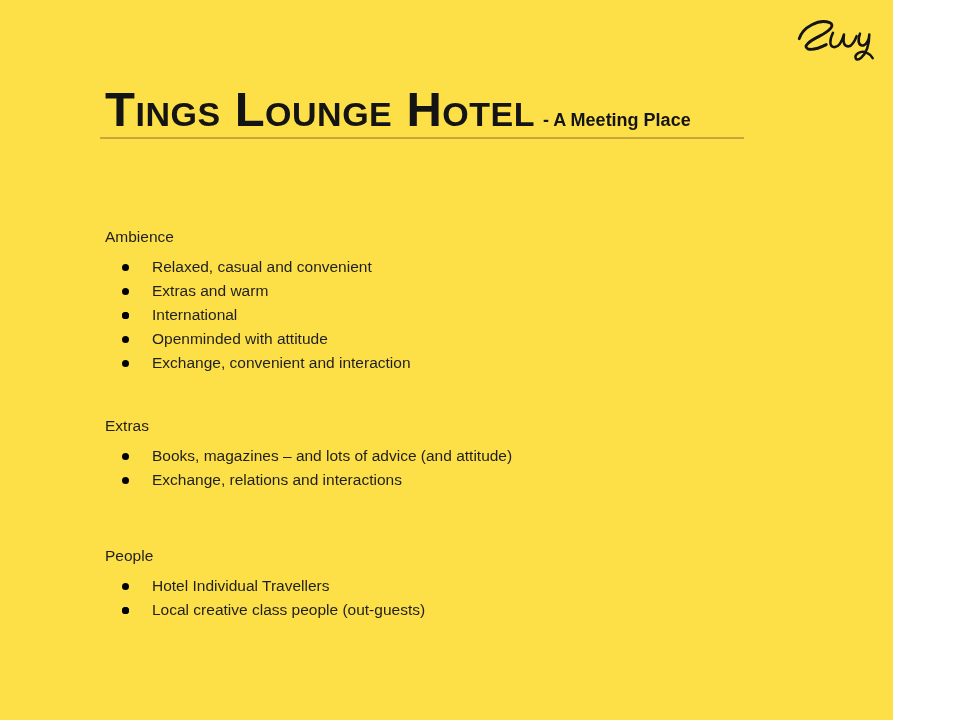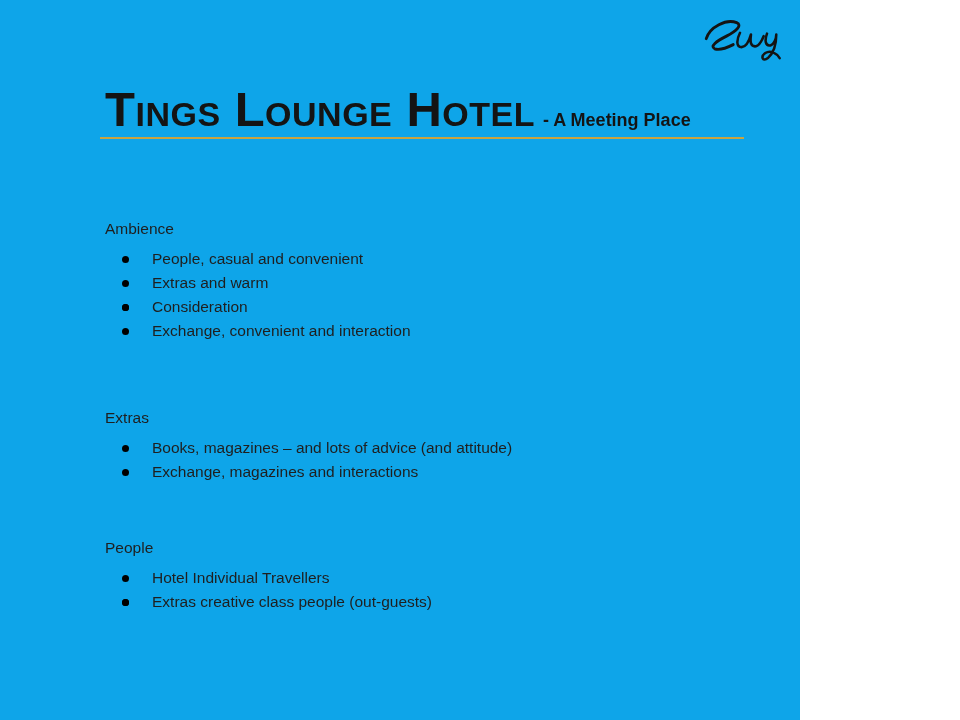--- a/index.html
+++ b/index.html
@@ -1,19 +1,19 @@
 <!DOCTYPE html>
 <html><head>
 <meta charset="utf-8">
 <style>
   html,body{margin:0;padding:0;background:#ffffff;}
   .slide{
     position:relative;
-    width:800px;height:720px;
-    background:#0ea5e9;
+    width:893px;height:720px;
+    background:#fde047;
     font-family:"Liberation Sans", sans-serif;
     color:#1f1f1f;
     overflow:hidden;
   }
   
   .signature{
     position:absolute;
     top:10px;right:14px;
     width:92px;height:54px;
   }
@@ -46,21 +46,21 @@
     width:644px;height:2px;
   }
   
   .group{position:absolute;left:105px;}
   .g1{top:215px;}
   .g2{top:404px;}
   .g3{top:534px;}
   .group-heading{
     font-size:15.5px;
     line-height:20px;
-    margin:4px 0 8px 0;
+    margin:12px 0 8px 0;
     font-weight:normal;
     color:#1f1f1f;
   }
   ul.bullets{
     list-style:none;
     margin:0;padding:0;
   }
   ul.bullets li{
     position:relative;
     padding-left:47px;
@@ -89,38 +89,39 @@
   </svg>
 
   <header class="title-block">
     <span class="title-main">Tings Lounge Hotel</span><span class="title-suffix">- A Meeting Place</span>
   </header>
   <div class="title-rule" style="background:#C9A43F;"></div>
 
   <section class="group g1">
     <h2 class="group-heading">Ambience</h2>
     <ul class="bullets">
-      <li><span class="dot"></span><span>People, casual and convenient</span></li>
+      <li><span class="dot"></span><span>Relaxed, casual and convenient</span></li>
       <li><span class="dot"></span><span>Extras and warm</span></li>
       <li><span class="dot"></span></li>
-      <li><span class="dot"></span><span>Consideration</span></li>
+      <li><span class="dot"></span><span>International</span></li>
+      <li><span class="dot"></span><span>Openminded with attitude</span></li>
       <li><span class="dot"></span><span>Exchange, convenient and interaction</span></li>
     </ul>
   </section>
 
   <section class="group g2">
     <h2 class="group-heading">Extras</h2>
     <ul class="bullets">
       <li><span class="dot"></span><span>Books, magazines – and lots of advice (and attitude)</span></li>
-      <li><span class="dot"></span><span>Exchange, magazines and interactions</span></li>
+      <li><span class="dot"></span><span>Exchange, relations and interactions</span></li>
     </ul>
   </section>
 
   <section class="group g3">
     <h2 class="group-heading">People</h2>
     <ul class="bullets">
       <li><span class="dot"></span><span>Hotel Individual Travellers</span></li>
       <li><span class="dot"></span></li>
-      <li><span class="dot"></span><span>Extras creative class people (out-guests)</span></li>
+      <li><span class="dot"></span><span>Local creative class people (out-guests)</span></li>
     </ul>
   </section>
 
 </div>
 
 </body></html>

